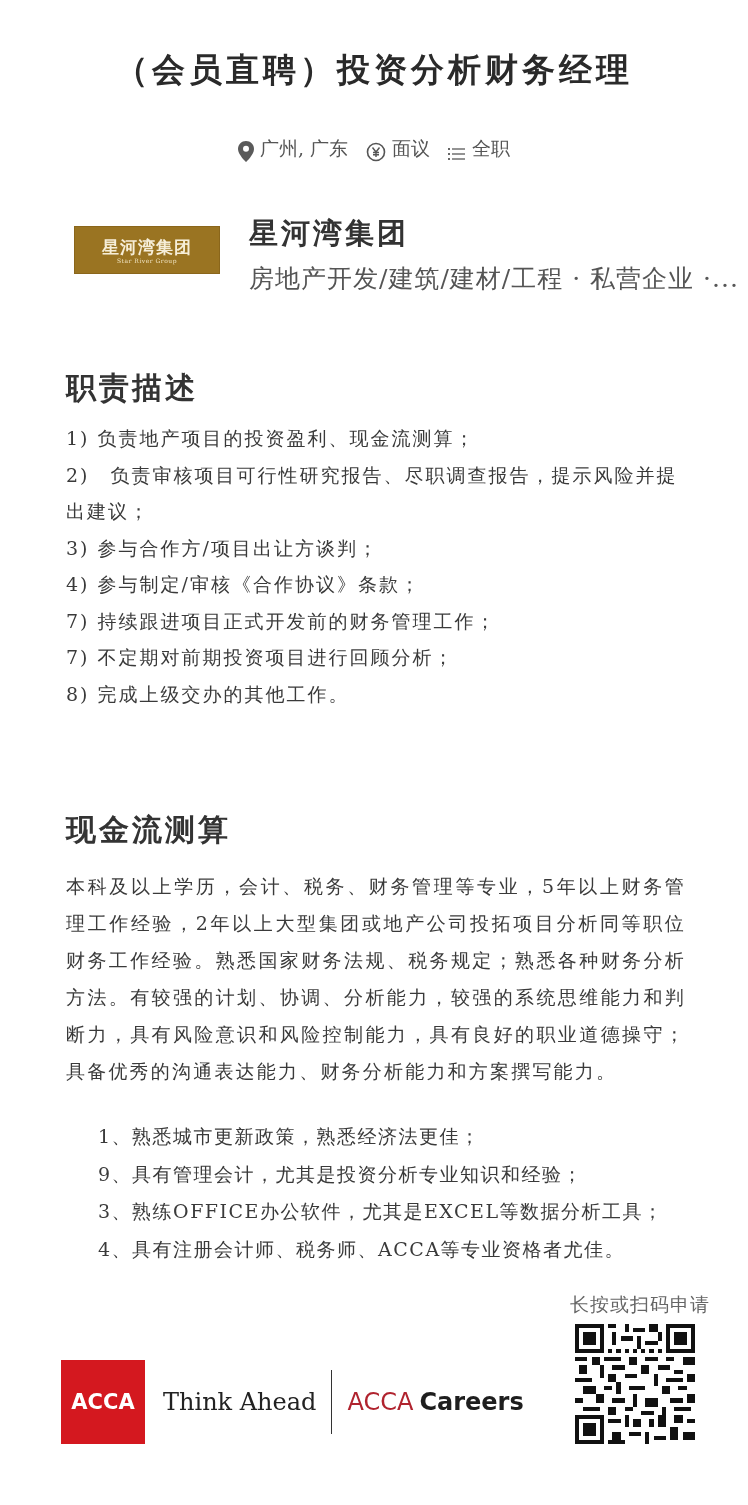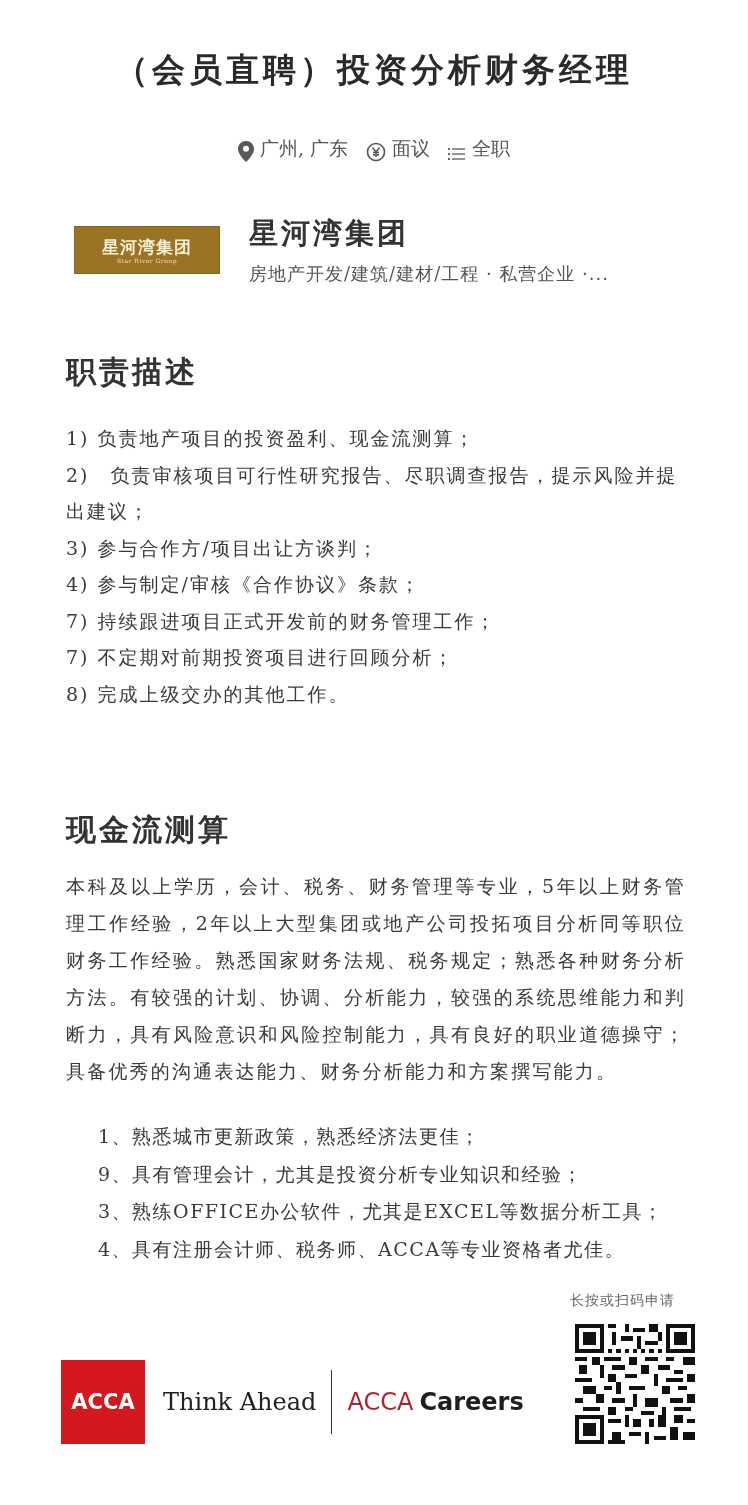--- a/index.html
+++ b/index.html
@@ -41,21 +41,21 @@
       display: flex; flex-direction: column; align-items: center; justify-content: center;
       color: #f6eed8;
     }
     .logo-cn { font-family: "DejaVu Sans", sans-serif; font-size: 17px; font-weight: bold; letter-spacing: 1px; line-height: 20px; }
     .logo-en { font-size: 6px; letter-spacing: 0.5px; color: #efe3c0; }
     .company-text { margin-left: 29px; }
     .company-name {
       font-family: "DejaVu Sans", sans-serif; font-weight: bold;
       font-size: 29px; letter-spacing: 3px; color: #333; line-height: 38px;
     }
-    .company-desc { font-size: 18px; color: #555; margin-top: 10px; letter-spacing: 1px; }
+    .company-desc { font-size: 25px; color: #555; margin-top: 10px; letter-spacing: 1px; }
     .section-title {
       position: absolute; left: 66px;
       font-family: "DejaVu Sans", sans-serif; font-weight: bold;
       font-size: 30px; letter-spacing: 3px; color: #333;
     }
     .duty-list {
       position: absolute; left: 66px; top: 420px; width: 625px;
       font-size: 19px; line-height: 36.5px; letter-spacing: 2px; color: #3a3a3a;
     }
     .req-block {
@@ -78,21 +78,21 @@
     }
     .think {
       margin-left: 18px; font-family: "DejaVu Serif", serif; font-size: 24px; color: #222;
     }
     .divider { width: 1px; height: 64px; background: #333; margin: 0 15px; }
     .careers { font-family: "DejaVu Sans", sans-serif; font-size: 24px; }
     .careers .a { color: #b0232e; }
     .careers .b { color: #1e1e1e; font-weight: bold; margin-left: 6px; }
     .qr-hint {
       position: absolute; left: 570px; top: 1292px;
-      font-size: 14px; color: #666; letter-spacing: 1px;
+      font-size: 19px; color: #666; letter-spacing: 1px;
     }
     .qr { position: absolute; left: 573px; top: 1324px; width: 124px; height: 120px; }
   </style>
 </head>
 <body>
 
 <div class="title">（会员直聘）投资分析财务经理</div>
 
 <div class="meta">
   <div class="meta-item">
@@ -126,21 +126,21 @@
   <div class="logo">
     <div class="logo-cn">星河湾集团</div>
     <div class="logo-en">Star River Group</div>
   </div>
   <div class="company-text">
     <div class="company-name">星河湾集团</div>
     <div class="company-desc">房地产开发/建筑/建材/工程 · 私营企业 ·...</div>
   </div>
 </div>
 
-<div class="section-title" style="top:352px;">职责描述</div>
+<div class="section-title" style="top:368px;">职责描述</div>
 <div class="duty-list">
   <div>1) 负责地产项目的投资盈利、现金流测算；</div>
   <div>2)　负责审核项目可行性研究报告、尽职调查报告，提示风险并提出建议；</div>
   <div>3) 参与合作方/项目出让方谈判；</div>
   <div>4) 参与制定/审核《合作协议》条款；</div>
   <div>7) 持续跟进项目正式开发前的财务管理工作；</div>
   <div>7) 不定期对前期投资项目进行回顾分析；</div>
   <div>8) 完成上级交办的其他工作。</div>
 </div>
 

